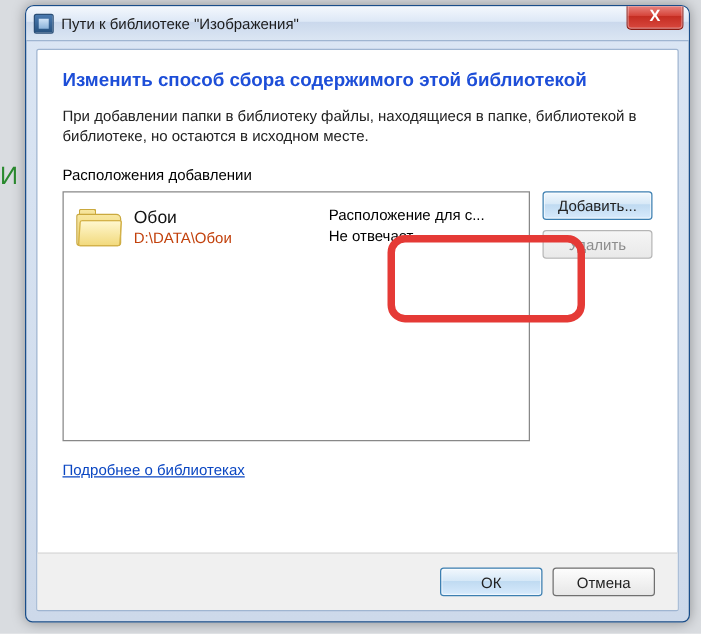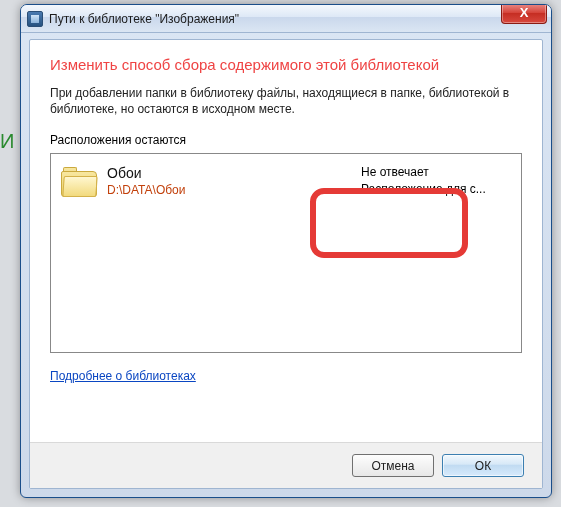--- a/index.html
+++ b/index.html
@@ -10,21 +10,21 @@
   .dialog { position:absolute; left:20px; top:4px; width:532px; height:494px; border:1px solid #1a4e8a; border-radius:7px 7px 6px 6px; overflow:hidden; background:linear-gradient(#dbe6f4,#cdd9ea); }
   
   .titlebar { height:28px; background:linear-gradient(#f4f8fd 0%, #dde8f6 45%, #cad8ec 46%, #dbe6f3 100%); border-bottom:1px solid #9fb5d1; display:flex; align-items:center; padding-left:6px; position:relative; }
   .titlebar .ticon { width:16px; height:16px; background:linear-gradient(#4a7ab0,#27527f); border:1px solid #2a4e76; border-radius:2px; margin-right:6px; position:relative; }
   .titlebar .ticon::after { content:""; position:absolute; left:3px; top:3px; width:8px; height:8px; background:linear-gradient(#cfe3f7,#8ab2d9); }
   .titlebar .ttext { color:#1c1c1c; font-size:12px; }
   .close-btn { position:absolute; right:4px; top:-1px; width:46px; height:20px; border:1px solid #8a1a12; border-top:none; border-radius:0 0 4px 4px; background:linear-gradient(#e98985 0%, #d6453b 45%, #c42c21 46%, #d8483e 100%); color:#fff; text-align:center; line-height:18px; font-size:13px; font-weight:bold; box-shadow:inset 0 0 0 1px rgba(255,255,255,.35); cursor:pointer; }
   
   .client { position:absolute; left:8px; right:8px; top:34px; bottom:8px; background:#fff; border:1px solid #9fb5d1; border-radius:2px; }
   .content { padding:16px 20px 0 20px; }
-  h1 { color:#ef4444; font-size:15px; font-weight:normal; margin-bottom:12px; }
+  h1 { color:#1d4ed8; font-size:15px; font-weight:bold; margin-bottom:12px; }
   .desc { color:#222; line-height:1.35; margin-bottom:16px; }
   .label { margin-bottom:6px; }
   
   .row { display:flex; gap:10px; }
   .listbox { flex:1 1 auto; height:200px; border:1px solid #888; background:#fff; position:relative; }
   .entry { display:flex; gap:10px; padding:8px 10px; align-items:flex-end; }
   .folder-icon { width:36px; height:30px; position:relative; }
   .folder-back { position:absolute; left:0; top:4px; width:36px; height:26px; background:linear-gradient(#f8e7a0,#e9cf66); border:1px solid #caa93e; border-radius:2px 4px 3px 3px; }
   .folder-tab { position:absolute; left:2px; top:0; width:14px; height:8px; background:linear-gradient(#f8e7a0,#eedc8c); border:1px solid #caa93e; border-bottom:none; border-radius:2px 2px 0 0; }
   .folder-front { position:absolute; left:2px; top:9px; width:34px; height:21px; background:linear-gradient(#fff7cf,#f2da7e); border:1px solid #d4b24a; border-radius:2px; transform:skewX(-4deg); }
@@ -54,45 +54,49 @@
   <div class="titlebar">
     <span class="ticon"></span>
     <span class="ttext">Пути к библиотеке "Изображения"</span>
     <div class="close-btn">X</div>
   </div>
 
   <div class="client">
     <div class="content">
       <h1>Изменить способ сбора содержимого этой библиотекой</h1>
       <p class="desc">При добавлении папки в библиотеку файлы, находящиеся в папке, библиотекой в библиотеке, но остаются в исходном месте.</p>
-      <div class="label">Расположения остаются</div>
+      <div class="label">Расположения добавлении</div>
 
       <div class="row">
         <div class="listbox">
           <div class="entry">
             <div class="folder-icon">
               <div class="folder-tab"></div>
                 <div class="folder-back"></div>
                 <div class="folder-front"></div>
             </div>
             <div class="entry-text">
               <div class="name">Обои</div>
               <div class="path">D:\DATA\Обои</div>
             </div>
             <div class="entry-status">
+              <div>Расположение для с...</div>
               <div>Не отвечает</div>
-              <div>Расположение для с...</div>
             </div>
           </div>
+        </div>
+        <div class="side">
+          <button class="btn btn-default">Добавить...</button>
+          <button class="btn" disabled="">Удалить</button>
         </div>
       </div>
 
       <span class="link">Подробнее о библиотеках</span>
     </div>
 
     <div class="footer">
+      <button class="btn btn-default">ОК</button>
       <button class="btn">Отмена</button>
-      <button class="btn btn-default">ОК</button>
     </div>
 
     <div class="callout"></div>
   </div>
 </div>
 
 </body></html>

